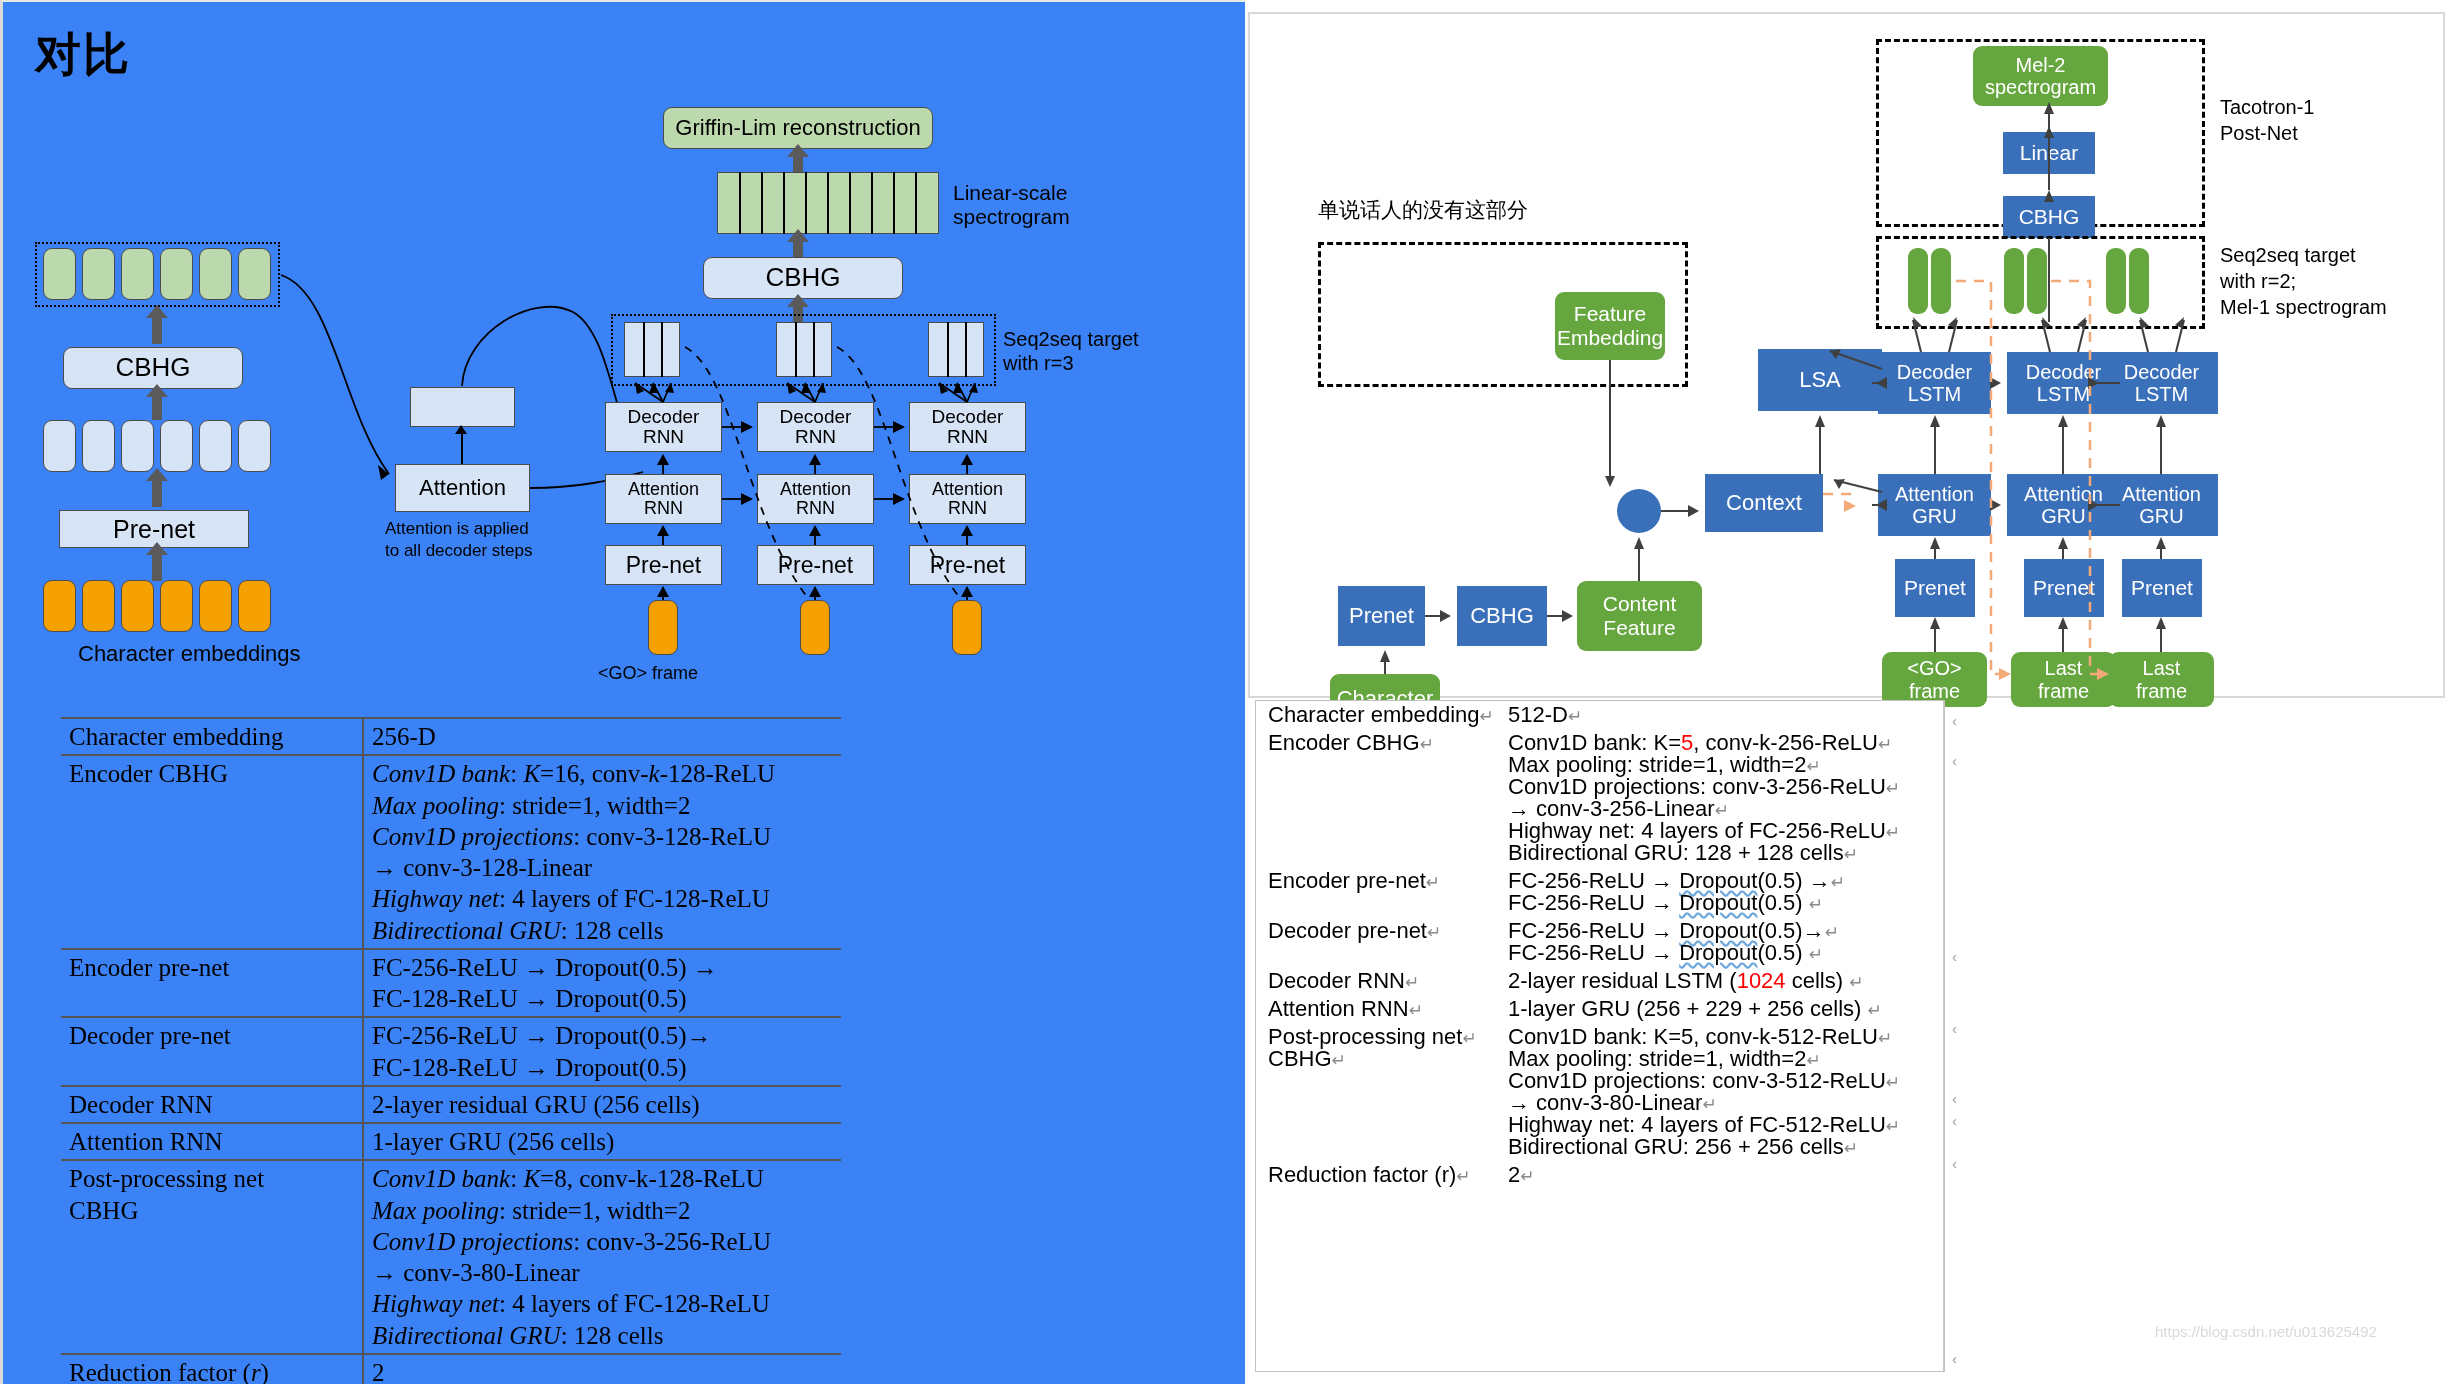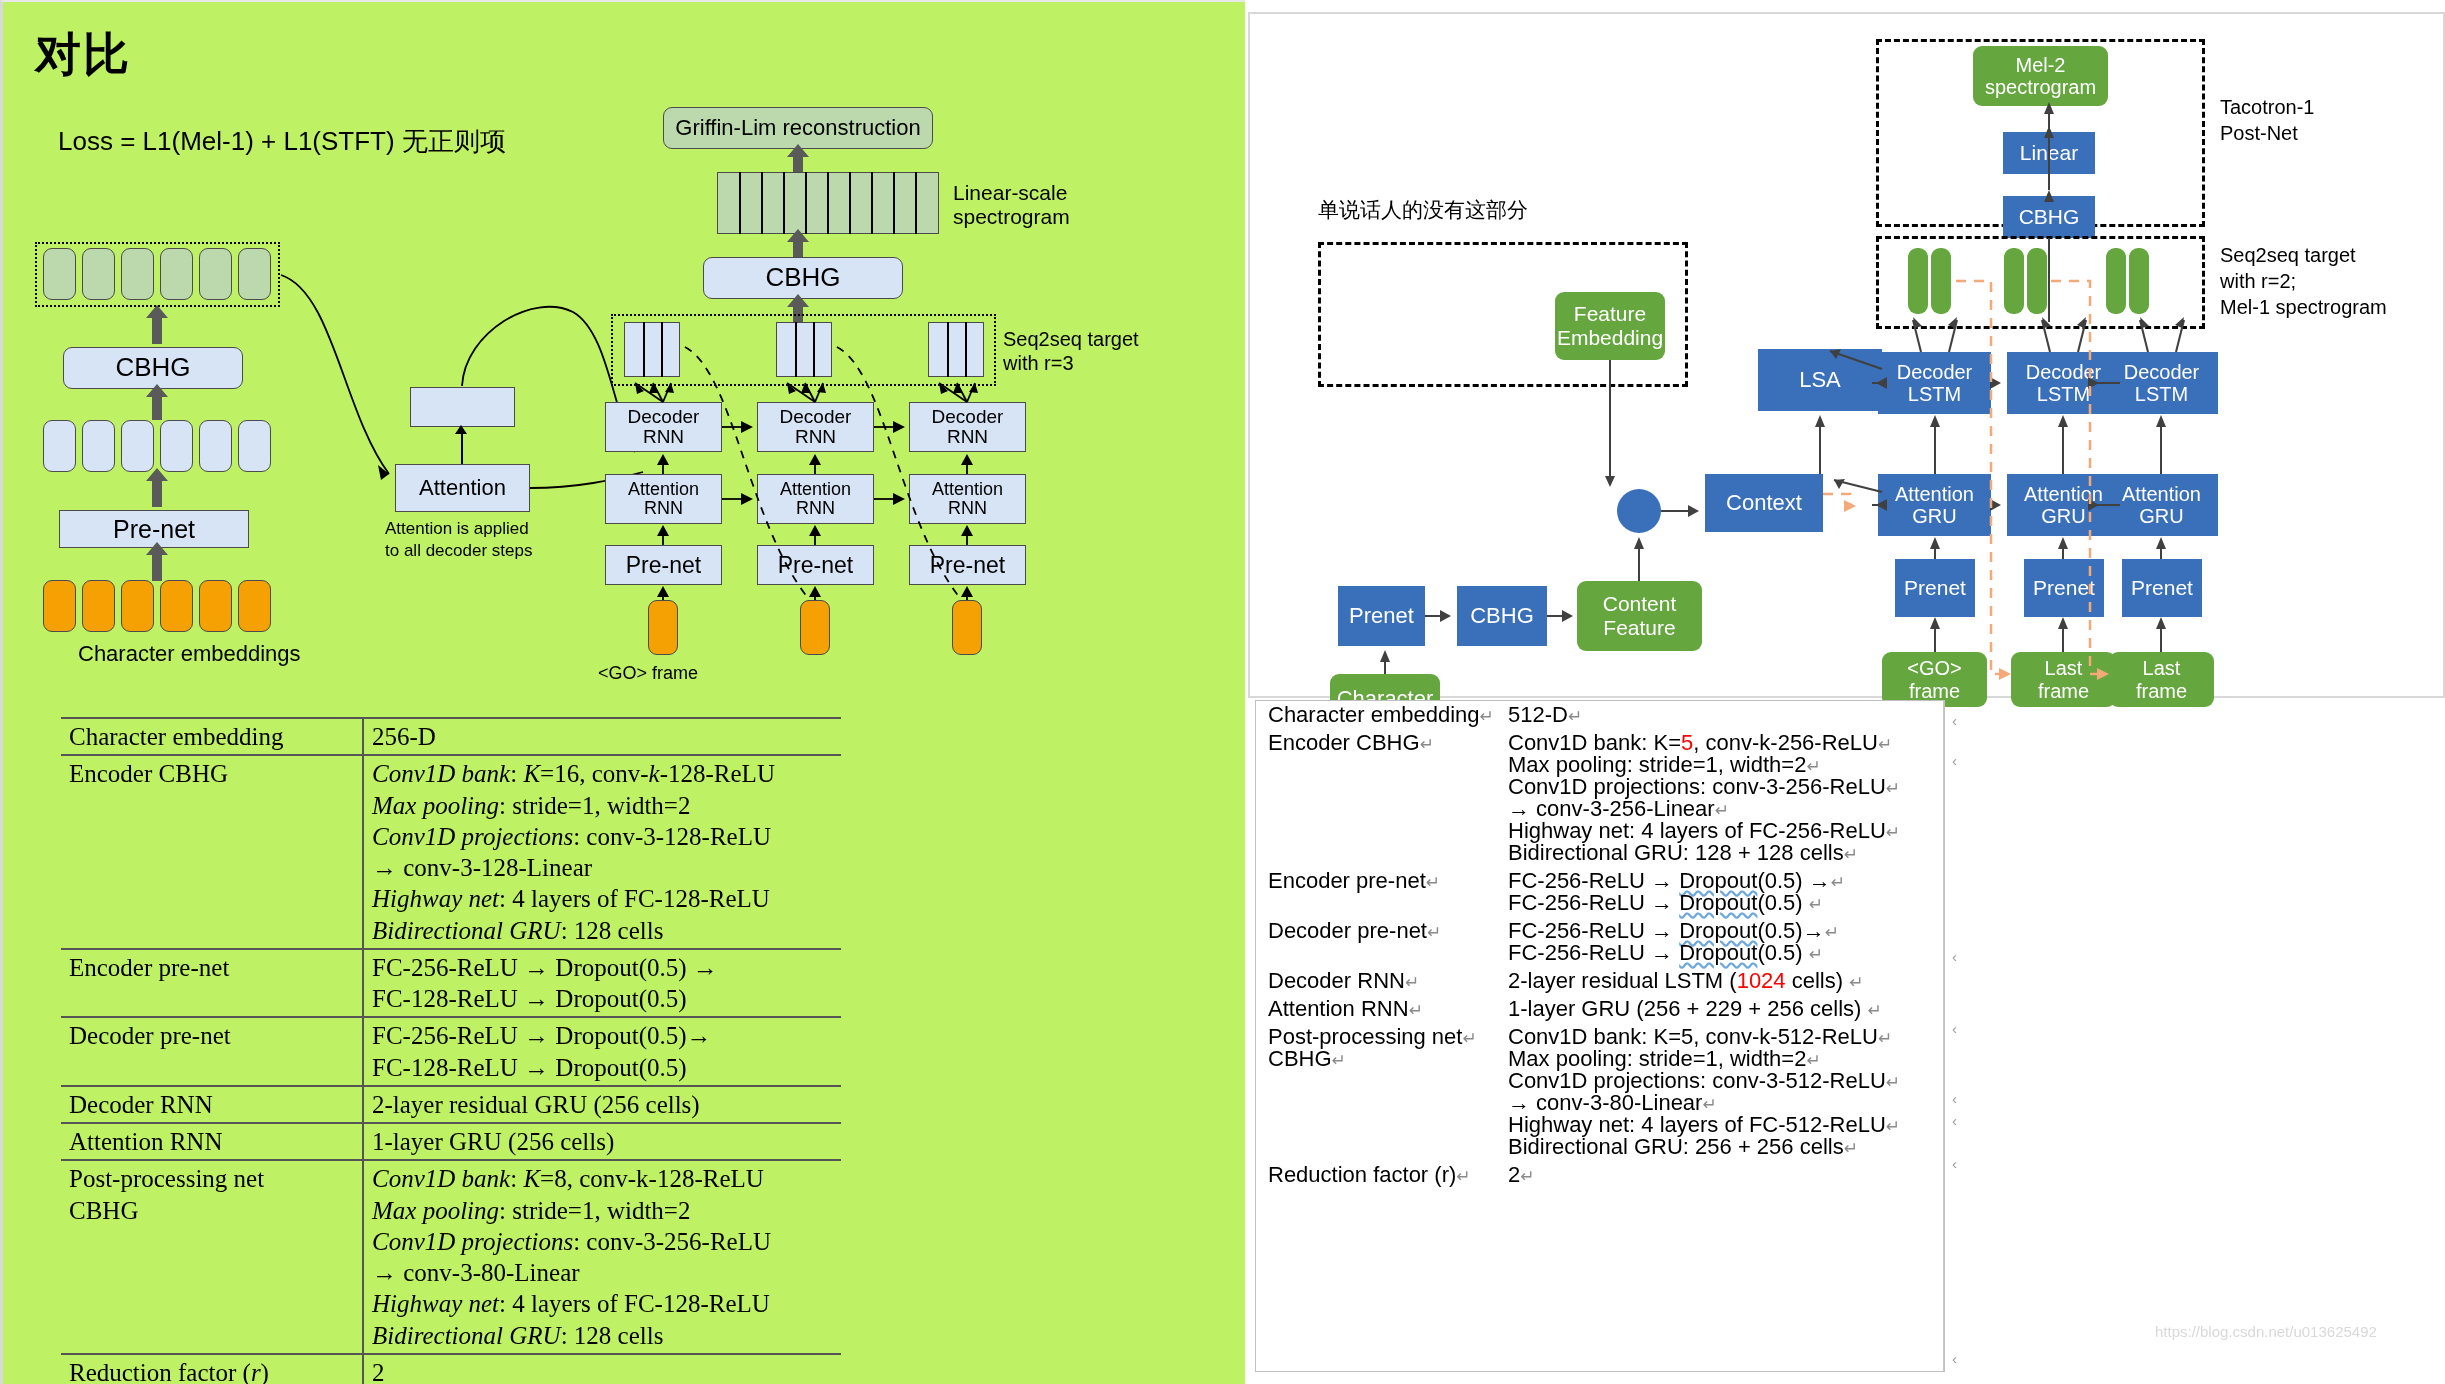--- a/index.html
+++ b/index.html
@@ -2,21 +2,21 @@
 <html><head>
 <meta charset="utf-8">
 <style>
   html,body{margin:0;padding:0;background:#ffffff;}
   body{width:2445px;height:1384px;position:relative;overflow:hidden;
        font-family:"Liberation Sans","DejaVu Sans",sans-serif;color:#000;}
 
   .panel{position:absolute;box-sizing:border-box;}
 
   
-  #left-slide{left:0;top:0;width:1245px;height:1384px;background:#bef264;
+  #left-slide{left:0;top:0;width:1245px;height:1384px;background:#3b82f6;
               border-left:3px solid #d8d8d8;border-top:2px solid #e8e8e8;}
   #slide-title{position:absolute;left:32px;top:22px;font-size:46px;font-weight:bold;letter-spacing:2px;}
   #left-loss{position:absolute;left:55px;top:122px;font-size:26px;}
 
   
   .bx{position:absolute;box-sizing:border-box;display:flex;align-items:center;
       justify-content:center;text-align:center;line-height:1.05;}
   .blue{background:#d6e4f5;border:1.6px solid #4b4b4b;color:#000;}
   .green{background:#bcd9ae;border:1.6px solid #4b4b4b;color:#000;}
   .orange{background:#f5a003;border:1.6px solid #4b4b4b;}
@@ -70,21 +70,20 @@
   .rt-divider{position:absolute;right:0;top:0;width:1.5px;height:100%;background:#c8c8c8;}
   .rt-tick{position:absolute;color:#9a9a9a;font-size:15px;}
   #watermark{position:absolute;left:2155px;top:1323px;font-size:15px;color:#d9d9d9;}
 </style>
 </head>
 <body>
 
 <div class="panel" id="left-slide">
 
   <div id="slide-title">对比</div>
-  <div id="left-loss">Loss = L1(Mel-1) + L1(STFT) 无正则项</div>
 
   <div class="dotbox" style="left:32px;top:240px;width:245px;height:65px;"></div>
   <div class="bx green rnd" style="left:40px;top:246px;width:33px;height:52px;"></div>
   <div class="bx green rnd" style="left:79px;top:246px;width:33px;height:52px;"></div>
   <div class="bx green rnd" style="left:118px;top:246px;width:33px;height:52px;"></div>
   <div class="bx green rnd" style="left:157px;top:246px;width:33px;height:52px;"></div>
   <div class="bx green rnd" style="left:196px;top:246px;width:33px;height:52px;"></div>
   <div class="bx green rnd" style="left:235px;top:246px;width:33px;height:52px;"></div>
 
   <div class="fatline" style="left:149px;top:312px;height:30px;"></div>

